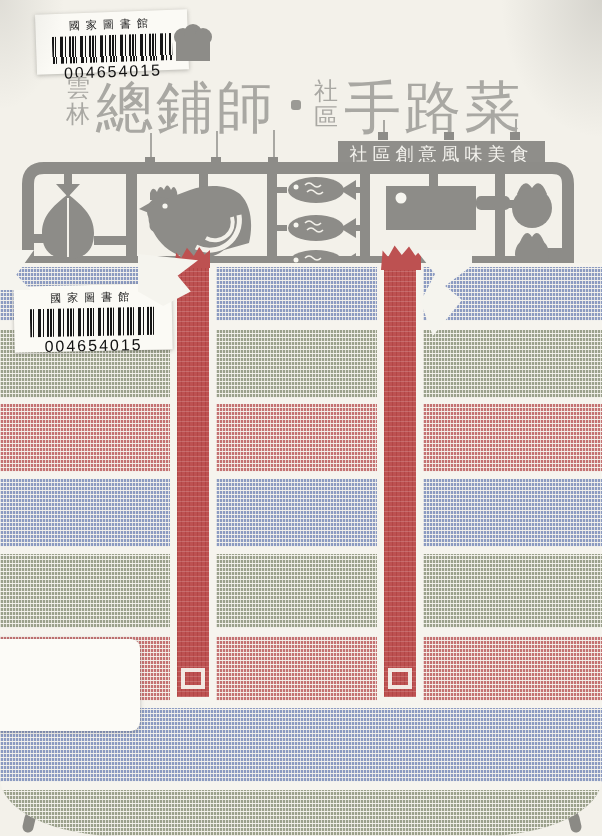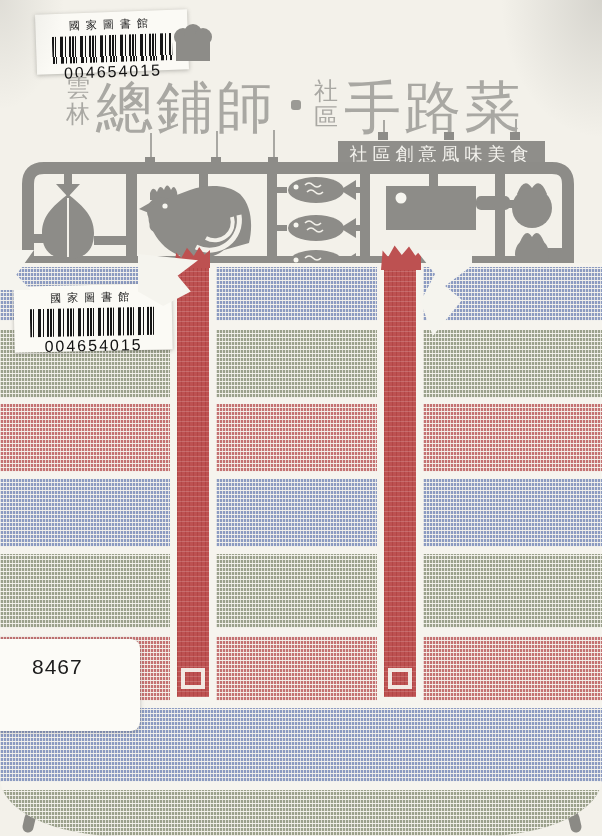--- a/index.html
+++ b/index.html
@@ -229,21 +229,20 @@
   <div class="strap" style="left:170px;"></div>
   <div class="strap" style="left:377px;"></div>
 
   <div class="lib-label" style="left:14px;top:22px;width:158px;height:66px;transform:rotate(-1.2deg);">
     <div class="lib-name">國家圖書館</div>
     <div class="barcode" style="width:126px;height:28px;"></div>
     <div class="lib-num">004654015</div>
   </div>
 
   <div class="call-label">
-    <div>8467</div>
   </div>
 </div>
 
 <div class="red-top" style="left:174px;top:246px;width:36px;height:22px;clip-path:polygon(0 100%,6% 30%,20% 55%,36% 8%,55% 45%,70% 4%,85% 40%,100% 18%,100% 100%);"></div>
 <div class="red-top" style="left:381px;top:244px;width:40px;height:26px;clip-path:polygon(0 100%,4% 25%,18% 50%,34% 6%,52% 42%,70% 10%,86% 45%,100% 22%,100% 100%);"></div>
 <div class="torn" style="left:138px;top:254px;width:60px;height:52px;clip-path:polygon(0 0,100% 12%,66% 42%,88% 72%,42% 100%,0 72%);"></div>
 <div class="torn" style="left:416px;top:250px;width:56px;height:86px;clip-path:polygon(0 0,100% 0,100% 18%,52% 42%,82% 58%,30% 100%,8% 60%,34% 28%);"></div>
 <div class="torn" style="left:-8px;top:250px;width:42px;height:40px;clip-path:polygon(0 0,100% 0,58% 62%,92% 100%,0 100%);"></div>
 
 <div class="corner-shade" style="right:0;top:0;width:110px;height:150px;background:radial-gradient(ellipse at top right, rgba(80,80,75,.18), transparent 65%);"></div>

